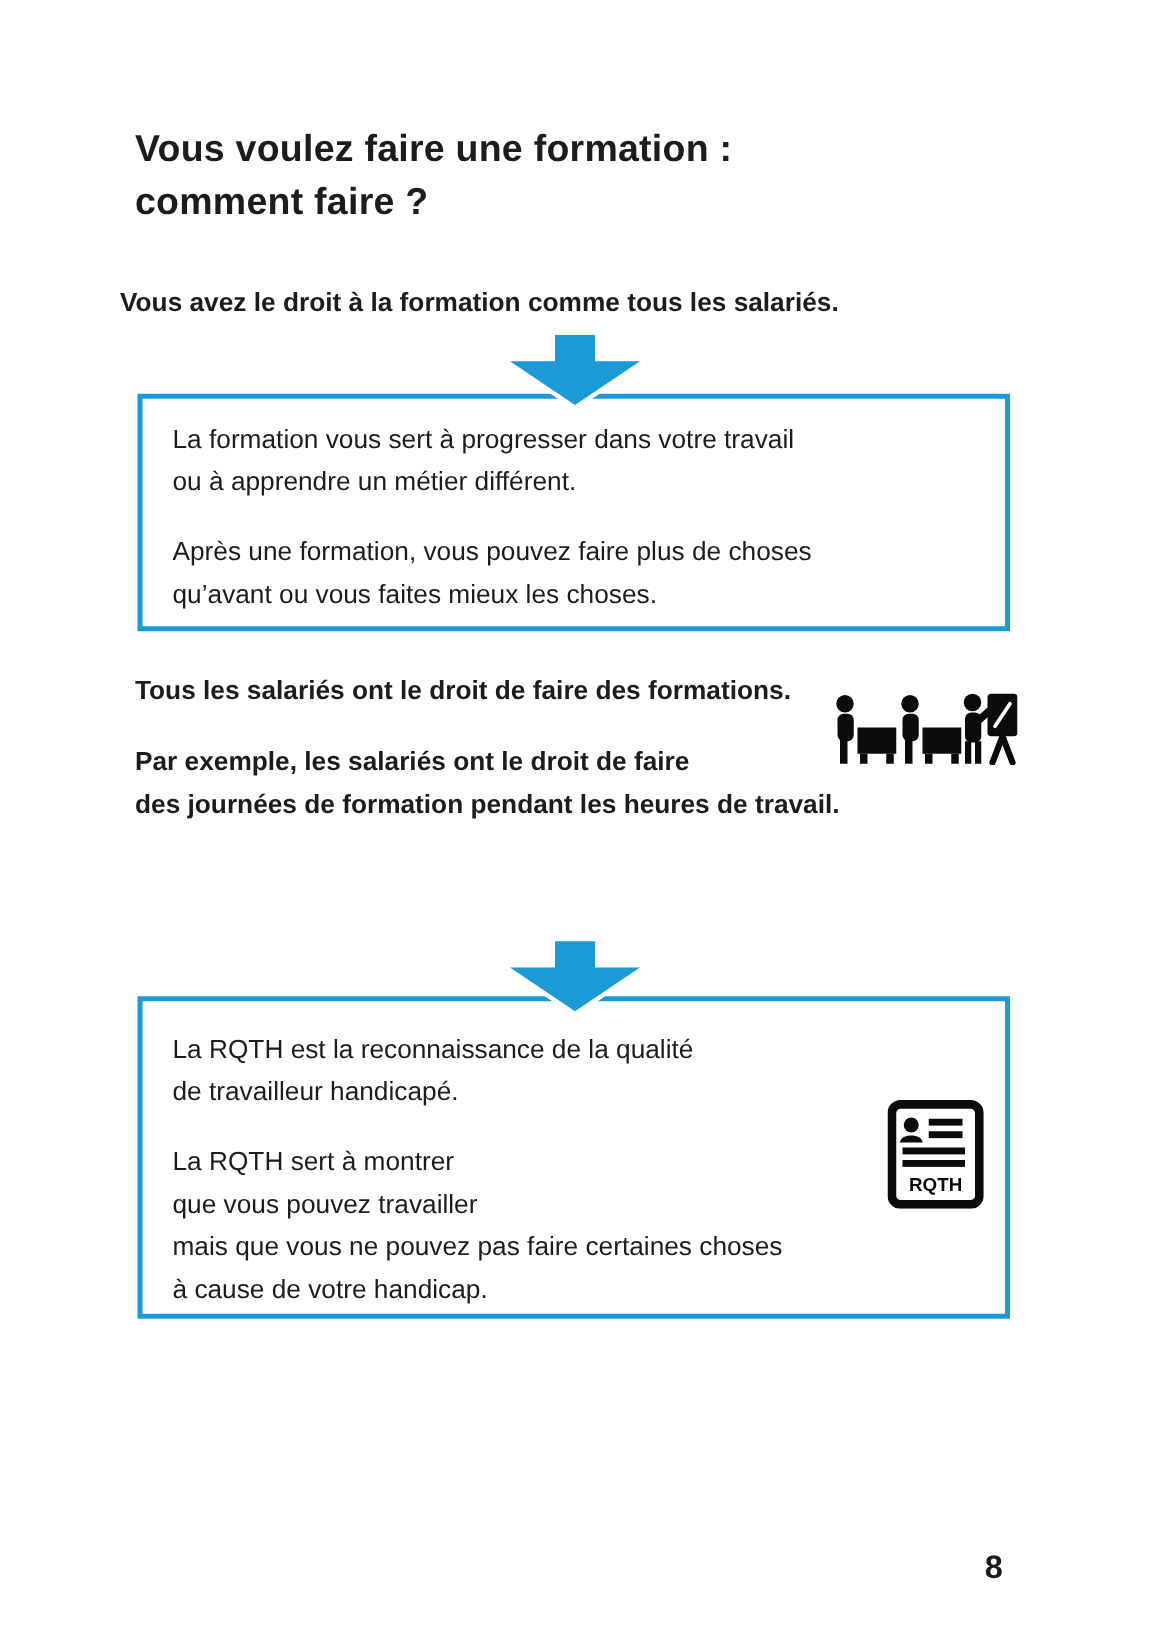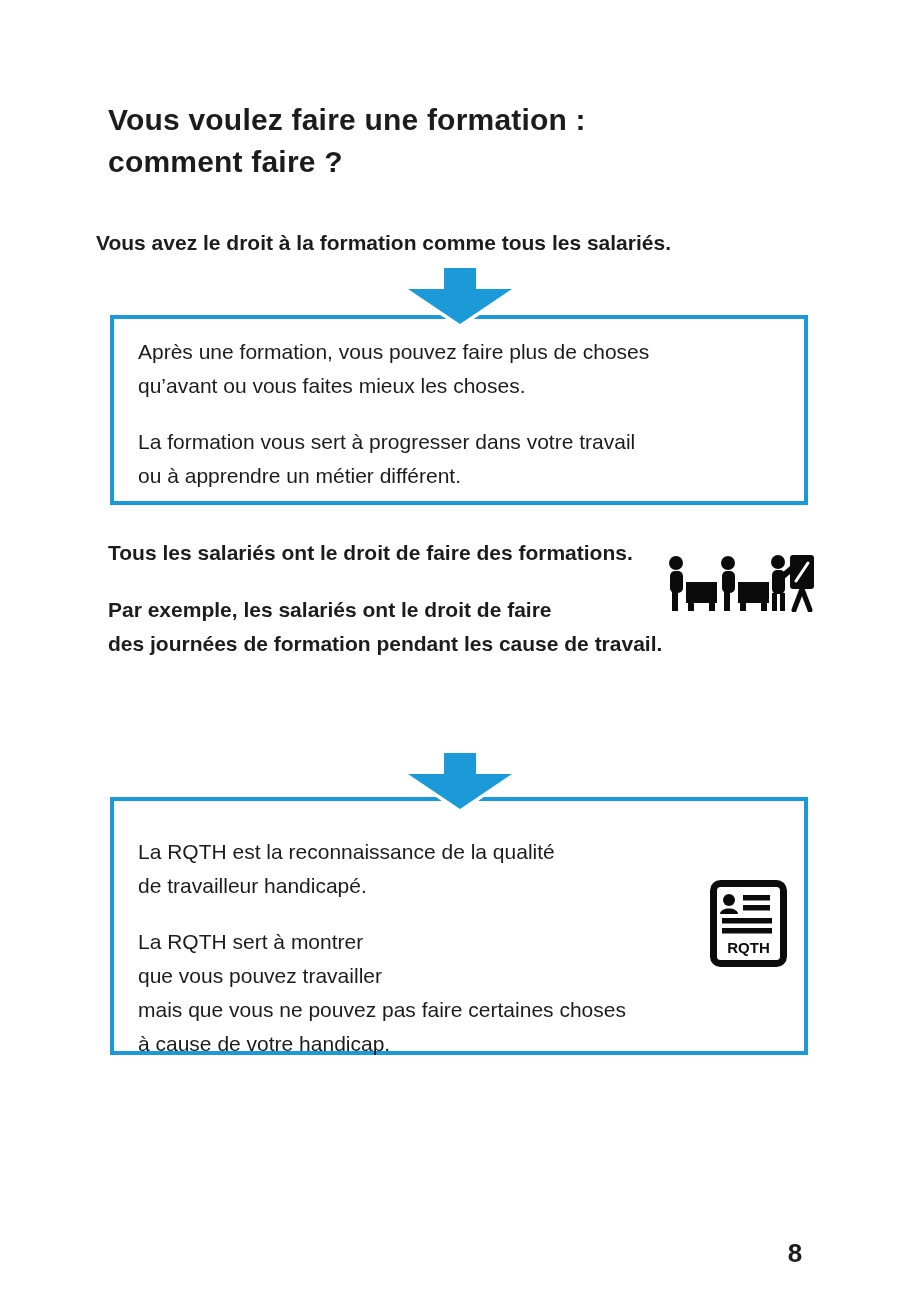--- a/index.html
+++ b/index.html
@@ -69,21 +69,21 @@
     border: 4px solid var(--accent, #1b9ad7);
     background: #ffffff;
     z-index: 1;
     font-size: 21px;
     line-height: 34px;
   }
   .callout p { margin: 0 0 22px 0; }
   .callout p:last-of-type { margin-bottom: 0; }
 
   .box1 { top: 315px; height: 190px; padding: 16px 24px; }
-  .box2 { top: 797px; height: 258px; padding: 34px 24px; }
+  .box2 { top: 797px; height: 258px; padding: 22px 24px; }
 
   .classroom-icon {
     position: absolute;
     left: 666px; top: 554px;
     width: 148px; height: 58px;
     color: #0b0b0b;
   }
 
   .rqth-card-icon {
     position: absolute;
@@ -109,24 +109,24 @@
   <h1 class="title lines">Vous voulez faire une formation&nbsp;:
 comment faire&nbsp;?</h1>
 
   <p class="intro">Vous avez le droit à la formation comme tous les salariés.</p>
 
   <svg class="arrow arrow1" viewBox="0 0 104 56" aria-hidden="true">
     <polygon points="36,0 68,0 68,21 104,21 52,56 0,21 36,21"></polygon>
   </svg>
 
   <div class="callout box1">
+    <p class="lines">La formation vous sert à progresser dans votre travail
+ou à apprendre un métier différent.</p>
     <p class="lines">Après une formation, vous pouvez faire plus de choses
 qu’avant ou vous faites mieux les choses.</p>
-    <p class="lines">La formation vous sert à progresser dans votre travail
-ou à apprendre un métier différent.</p>
   </div>
 
   <p class="body-par p1 lines">Tous les salariés ont le droit de faire des formations.</p>
 
   <svg class="classroom-icon" viewBox="0 0 148 58" aria-hidden="true">
     <g fill="currentColor">
 
       <circle cx="10" cy="9" r="7"></circle>
       <rect x="4" y="17" width="13" height="22" rx="5"></rect>
       <rect x="6" y="36" width="6" height="21"></rect>
@@ -147,21 +147,21 @@
       <rect x="114" y="39" width="5" height="18"></rect>
       <line x1="116" y1="23" x2="132" y2="9" stroke="currentColor" stroke-width="6" stroke-linecap="round"></line>
 
       <rect x="124" y="1" width="24" height="34" rx="3"></rect>
       <line x1="130" y1="27" x2="142" y2="9" stroke="#ffffff" stroke-width="3" stroke-linecap="round"></line>
       <path d="M136,35 L128,56 M136,35 L144,56" stroke="currentColor" stroke-width="5" stroke-linecap="round" fill="none"></path>
     </g>
   </svg>
 
   <p class="body-par p2 lines">Par exemple, les salariés ont le droit de faire
-des journées de formation pendant les cause de travail.</p>
+des journées de formation pendant les heures de travail.</p>
 
 
   <svg class="arrow arrow2" viewBox="0 0 104 56" aria-hidden="true">
     <polygon points="36,0 68,0 68,21 104,21 52,56 0,21 36,21"></polygon>
   </svg>
 
   <div class="callout box2">
     <p class="lines">La RQTH est la reconnaissance de la qualité
 de travailleur handicapé.</p>
     <p class="lines">La RQTH sert à montrer

